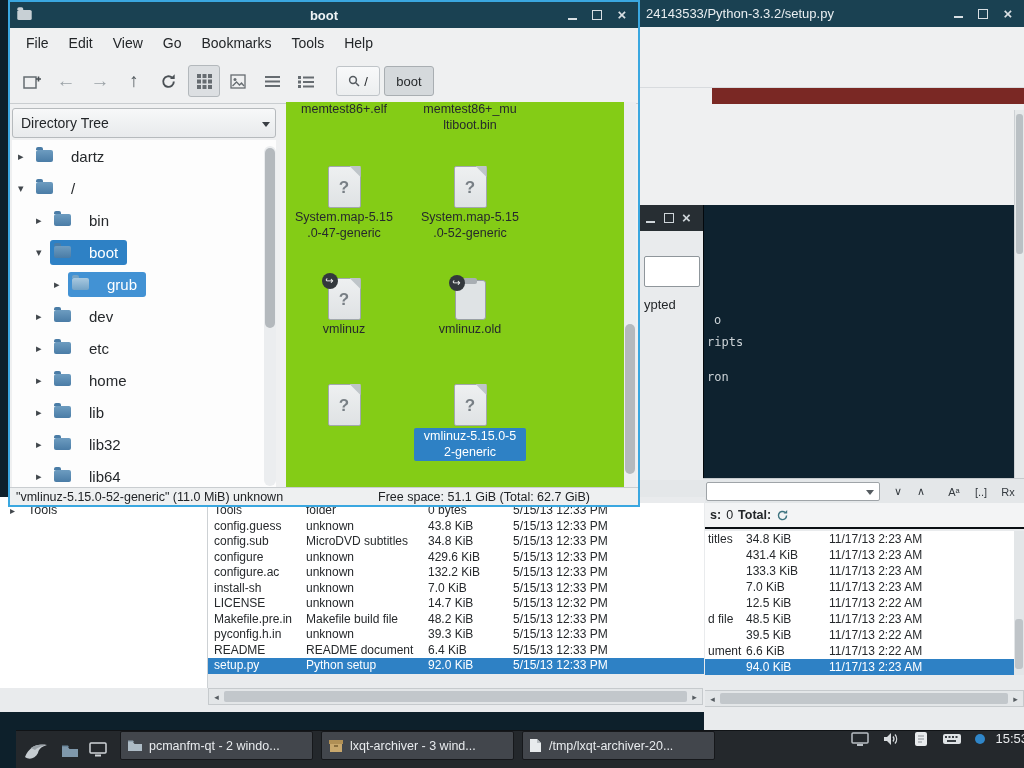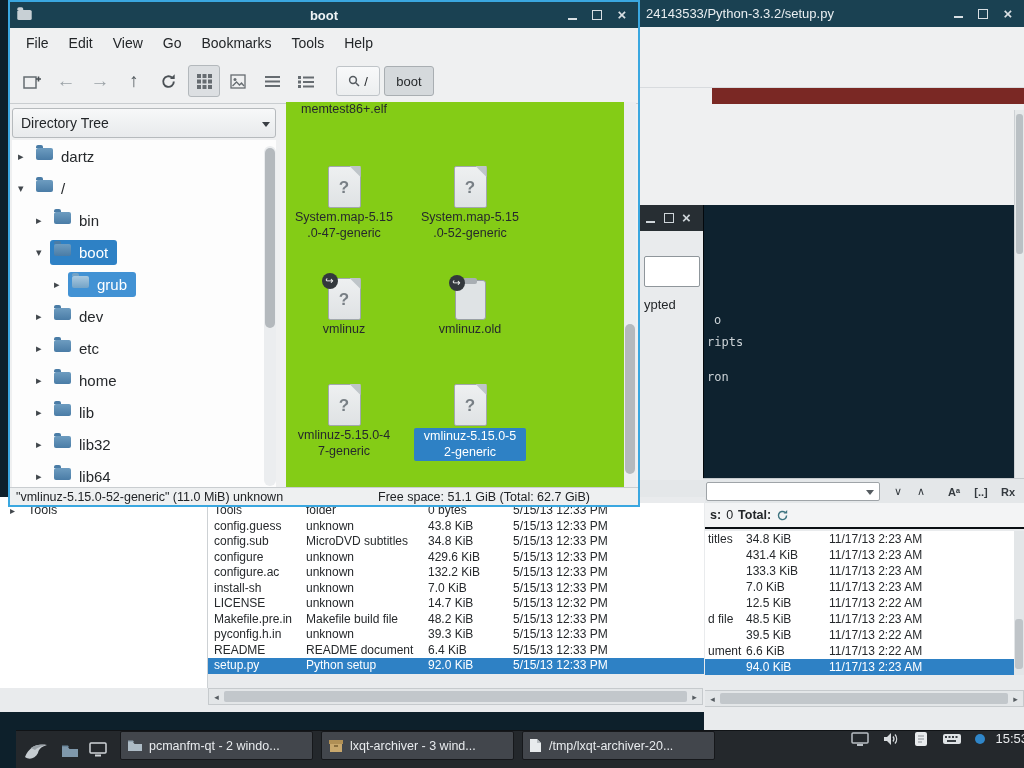--- a/index.html
+++ b/index.html
@@ -21,21 +21,21 @@
 .eredbar{position:absolute;top:88px;left:72px;right:0;height:16px;background:#7a2824}
 .etext{position:absolute;top:104px;left:0;right:0;height:101px;background:#fcfcfc}
 .comment{position:absolute;left:18px;top:8px;font-family:"DejaVu Sans Mono",monospace;font-style:italic;font-size:13px;color:#c3271d}
 .escroll{position:absolute;right:0;top:110px;width:10px;height:368px;background:#e6e9ea;border-left:1px solid #cdd1d4}
 .ethumb{position:absolute;left:1px;right:1px;top:4px;height:140px;background:#bac0c4;border-radius:3px}
 .esearch{position:absolute;top:478px;left:0;right:0;height:25px;background:#e4e7e9;border-top:1px solid #c6cacd;display:flex;align-items:center}
 .efield{position:absolute;left:66px;top:3px;width:174px;height:19px;background:#fff;border:1px solid #9fa4a8;border-radius:2px}
 .carr{position:absolute;right:5px;top:7px;width:0;height:0;border-left:4px solid transparent;border-right:4px solid transparent;border-top:5px solid #555b60}
 .carr.dark{border-top-color:#3a3f44}
 .ebtn{position:absolute;top:3px;width:22px;height:19px;display:flex;align-items:center;justify-content:center;font-size:11px;color:#343a3f;border-radius:2px}
-.ebtn.t{font-weight:bold}
+.ebtn.t{font-weight:normal}
 .estatus{position:absolute;top:503px;left:0;right:0;height:24px;background:#f3f4f5;display:flex;align-items:center;font-size:12.5px;color:#232629;padding-left:70px;gap:5px}
 .refr{width:13px;height:13px}
 
 .darkpane{position:absolute;left:703px;top:205px;width:311px;height:273px;background:#0e222f;border-left:1px solid #03080c}
 .darkpane span{position:absolute;font-family:"DejaVu Sans Mono",monospace;font-size:12px;color:#ccd3d7}
 
 .dialog{position:absolute;left:640px;top:205px;width:63px;height:275px;background:#e9ebed}
 .dtitle{height:26px;background:#272e33;display:flex;align-items:center;gap:7px;padding-left:5px}
 .dtitle .wb{width:11px;height:11px}
 .dinput{position:absolute;left:4px;top:51px;width:56px;height:31px;background:#fff;border:1px solid #8f969b;border-radius:2px}
@@ -75,21 +75,21 @@
 .tb.dim{color:#9aa1a6}
 .tb.pressed{background:#dcdfe2;border:1px solid #b3b8bc}
 .pb{position:absolute;top:8px;height:30px;border:1px solid #bfc4c8;background:linear-gradient(#f8f9fa,#eceeef);border-radius:3px;display:flex;align-items:center;justify-content:center;font-size:13px;color:#26292c;gap:4px}
 .pb.cur{background:#d5d9dc;border-color:#a9aeb2}
 .combo{position:absolute;left:2px;top:106px;width:264px;height:30px;background:linear-gradient(#f7f8f9,#e8eaec);border:1px solid #b6babd;border-radius:3px;display:flex;align-items:center;padding:0 28px 0 8px;font-size:14px;color:#232629}
 .combo .carr{top:13px}
 .sidetree{position:absolute;left:2px;top:138px;width:264px;bottom:18px;background:#fdfdfd;overflow:hidden}
 .trw{height:32px;display:flex;align-items:center}
 .lv1{padding-left:6px}.lv2{padding-left:24px}.lv3{padding-left:42px}
 .trw .tx{font-size:11px;width:14px}
-.ti{display:flex;padding:4px 9px 4px 4px;border-radius:3px;font-size:15px;color:#26292c;gap:8px}
+.ti{display:flex;align-items:center;padding:4px 9px 4px 4px;border-radius:3px;font-size:15px;color:#26292c;gap:18px}
 .ti.on{background:#2e81c5;color:#fff}
 .ti.on2{background:#4292d4;color:#fff}
 .fold{--fc:#4a7ca6;position:relative;width:17px;height:12px;background:linear-gradient(#6d9cc0,var(--fc));border-radius:2px;flex:none}
 .fold::before{content:"";position:absolute;top:-3px;left:0;width:7px;height:3px;background:var(--fc);border-radius:2px 2px 0 0}
 .fold.light{--fc:#74a3c6;background:linear-gradient(#a9c9e0,var(--fc))}
 .fold.grey{--fc:#c8d0d5;background:var(--fc)}
 .tbi{transform:scale(.85)}
 .vscroll{position:absolute;left:252px;top:6px;width:12px;height:340px;background:#ebedef;border-radius:6px}
 .vthumb{position:absolute;left:1px;right:1px;top:2px;height:180px;background:#b4b9bd;border-radius:5px}
 .files{position:absolute;left:276px;top:100px;right:14px;bottom:18px;background:#84cc16;overflow:hidden}
@@ -495,20 +495,27 @@
     </div>
 
     <div class="files">
       <div class="fi noicon" style="left:2px;top:0">
 
         <div class="lb">
             <span>memtest86+.elf</span>
             <span></span>
           </div>
       </div>
+      <div class="fi noicon" style="left:128px;top:0">
+
+        <div class="lb">
+            <span>memtest86+_mu</span>
+            <span>ltiboot.bin</span>
+          </div>
+      </div>
       <div class="fi" style="left:2px;top:60px">
         <div class="ic">
             <span class="sheet">
               <span class="q">?</span>
             </span>
           </div>
         <div class="lb">
             <span>System.map-5.15</span>
             <span>.0-47-generic</span>
           </div>
@@ -545,24 +552,20 @@
         <div class="lb">
             <span>vmlinuz.old</span>
             <span></span>
           </div>
       </div>
       <div class="fi" style="left:2px;top:278px">
         <div class="ic">
             <span class="sheet">
               <span class="q">?</span>
             </span>
-          </div>
-        <div class="lb">
-            <span>vmlinuz-5.15.0-4</span>
-            <span>7-generic</span>
           </div>
       </div>
       <div class="fi sel" style="left:128px;top:278px">
         <div class="ic">
             <span class="sheet">
               <span class="q">?</span>
             </span>
           </div>
         <div class="lb">
             <span>vmlinuz-5.15.0-5</span>

